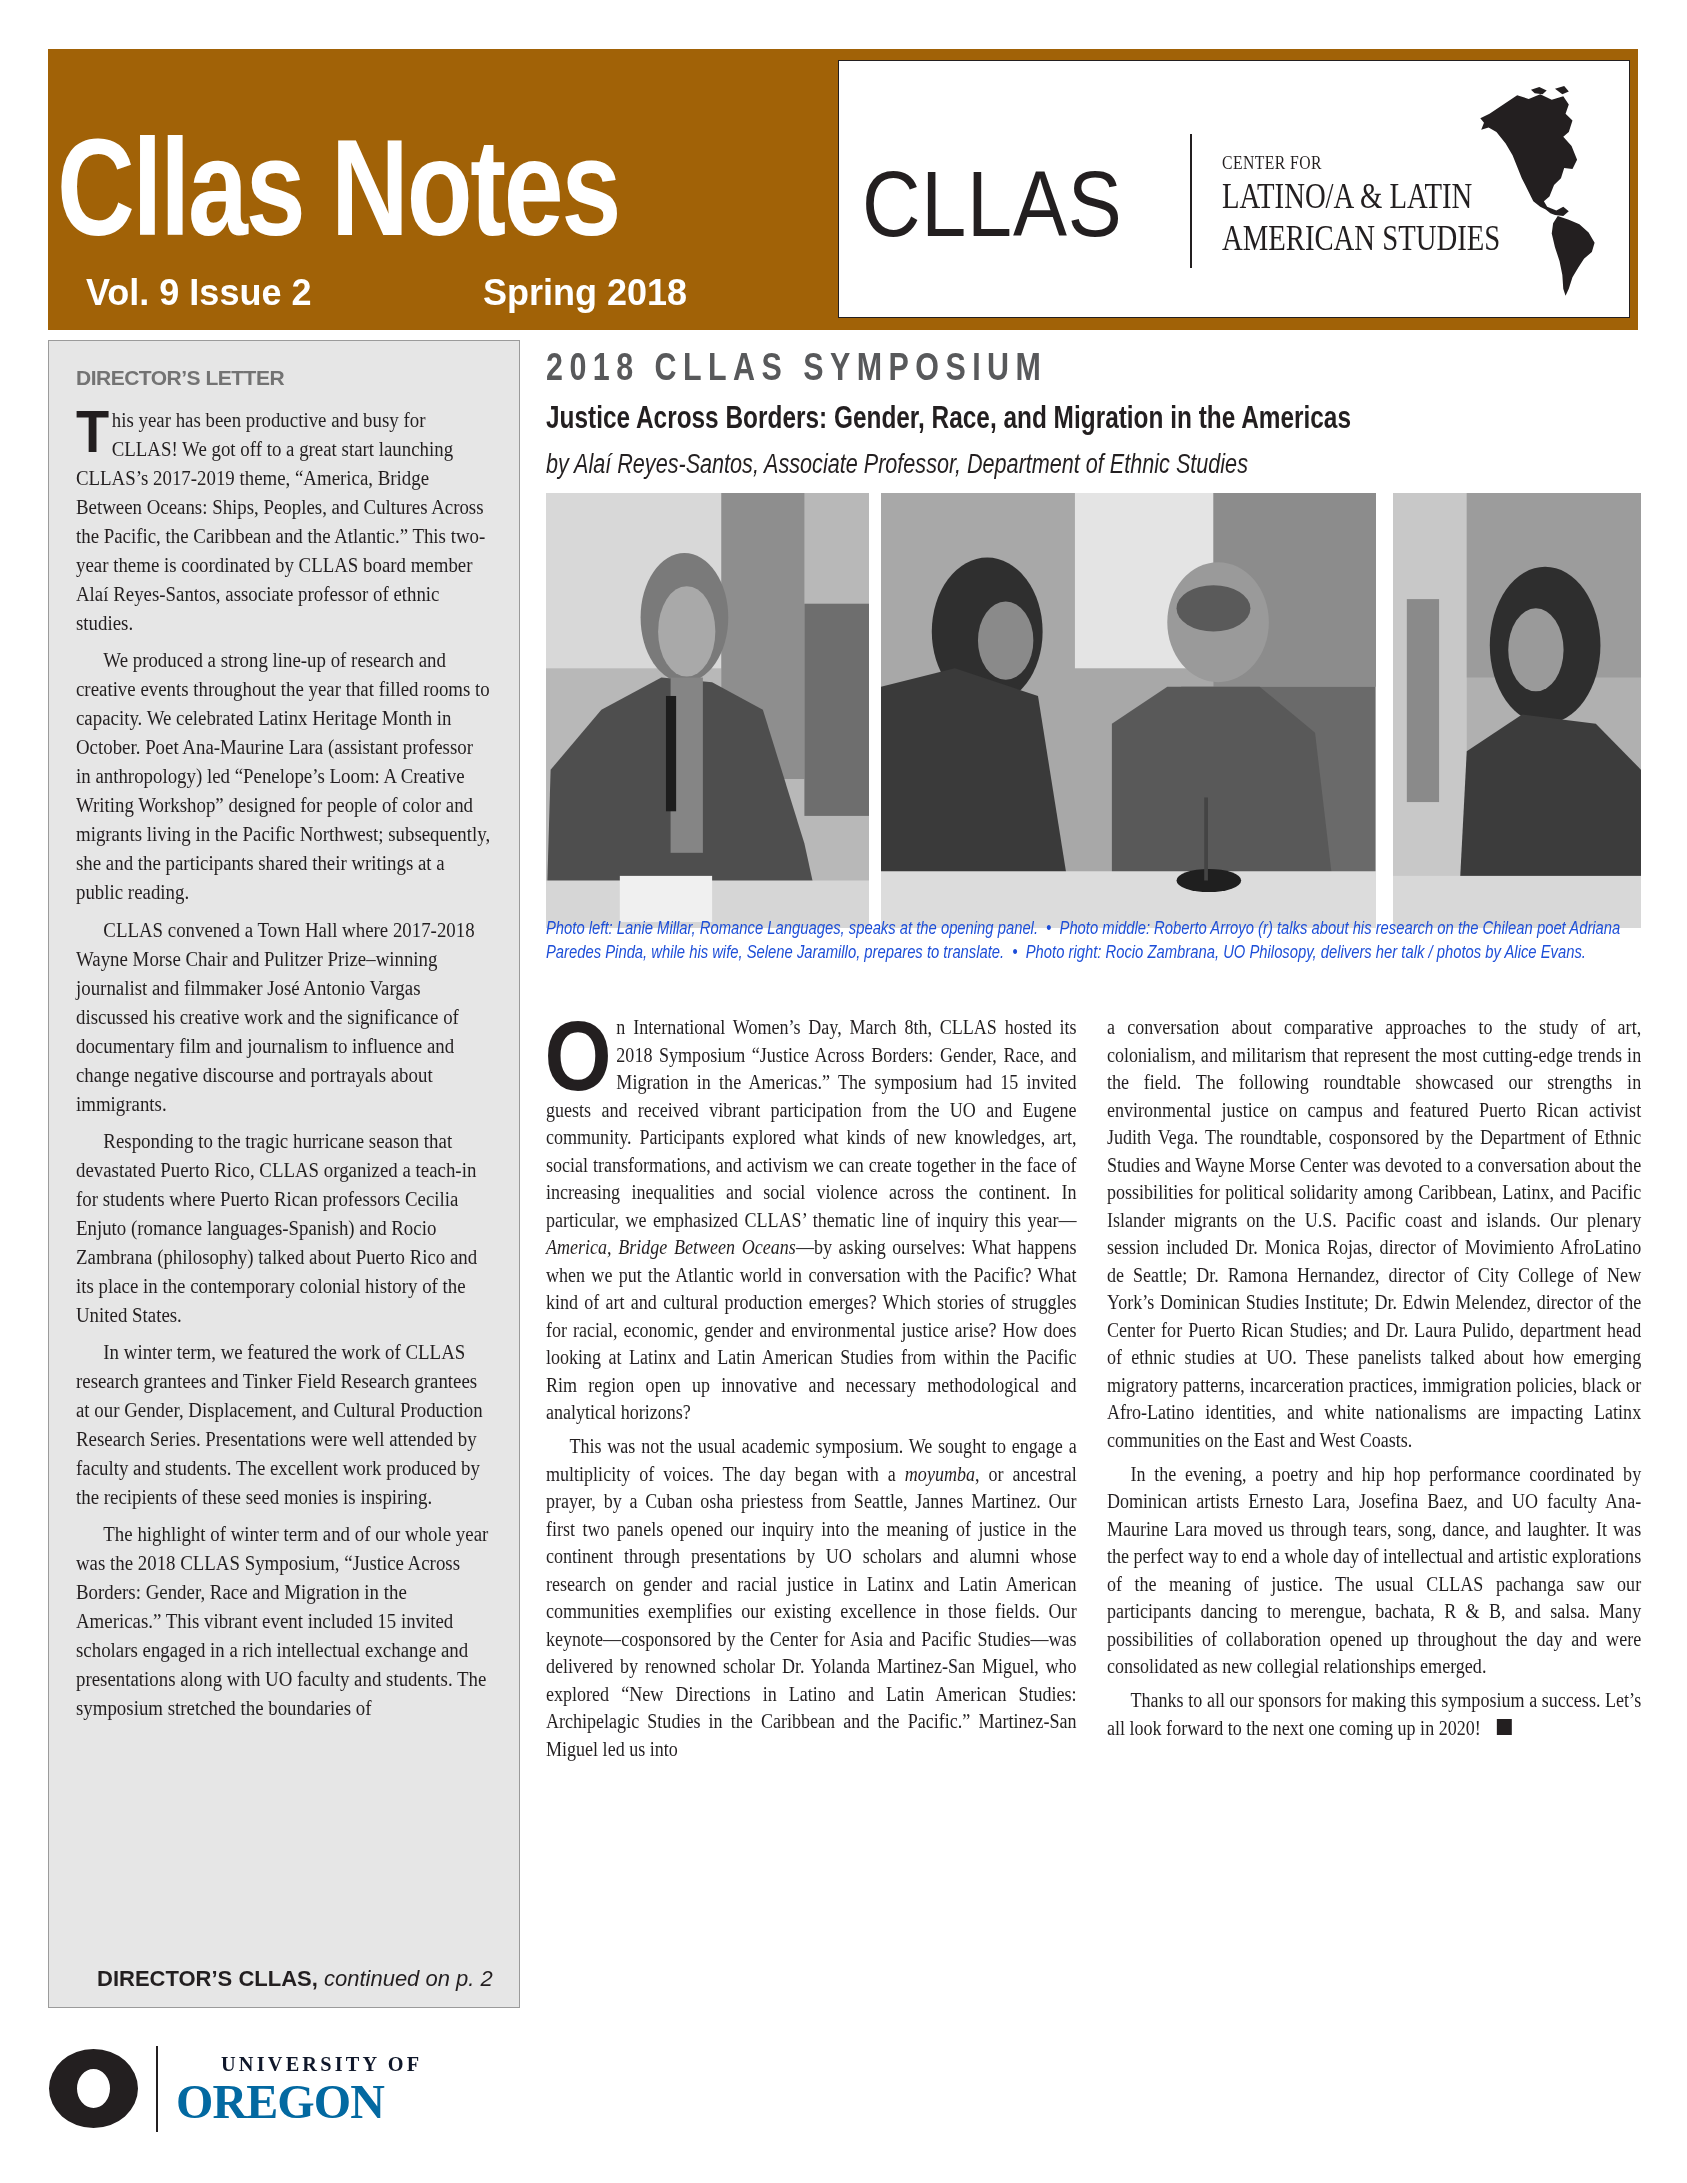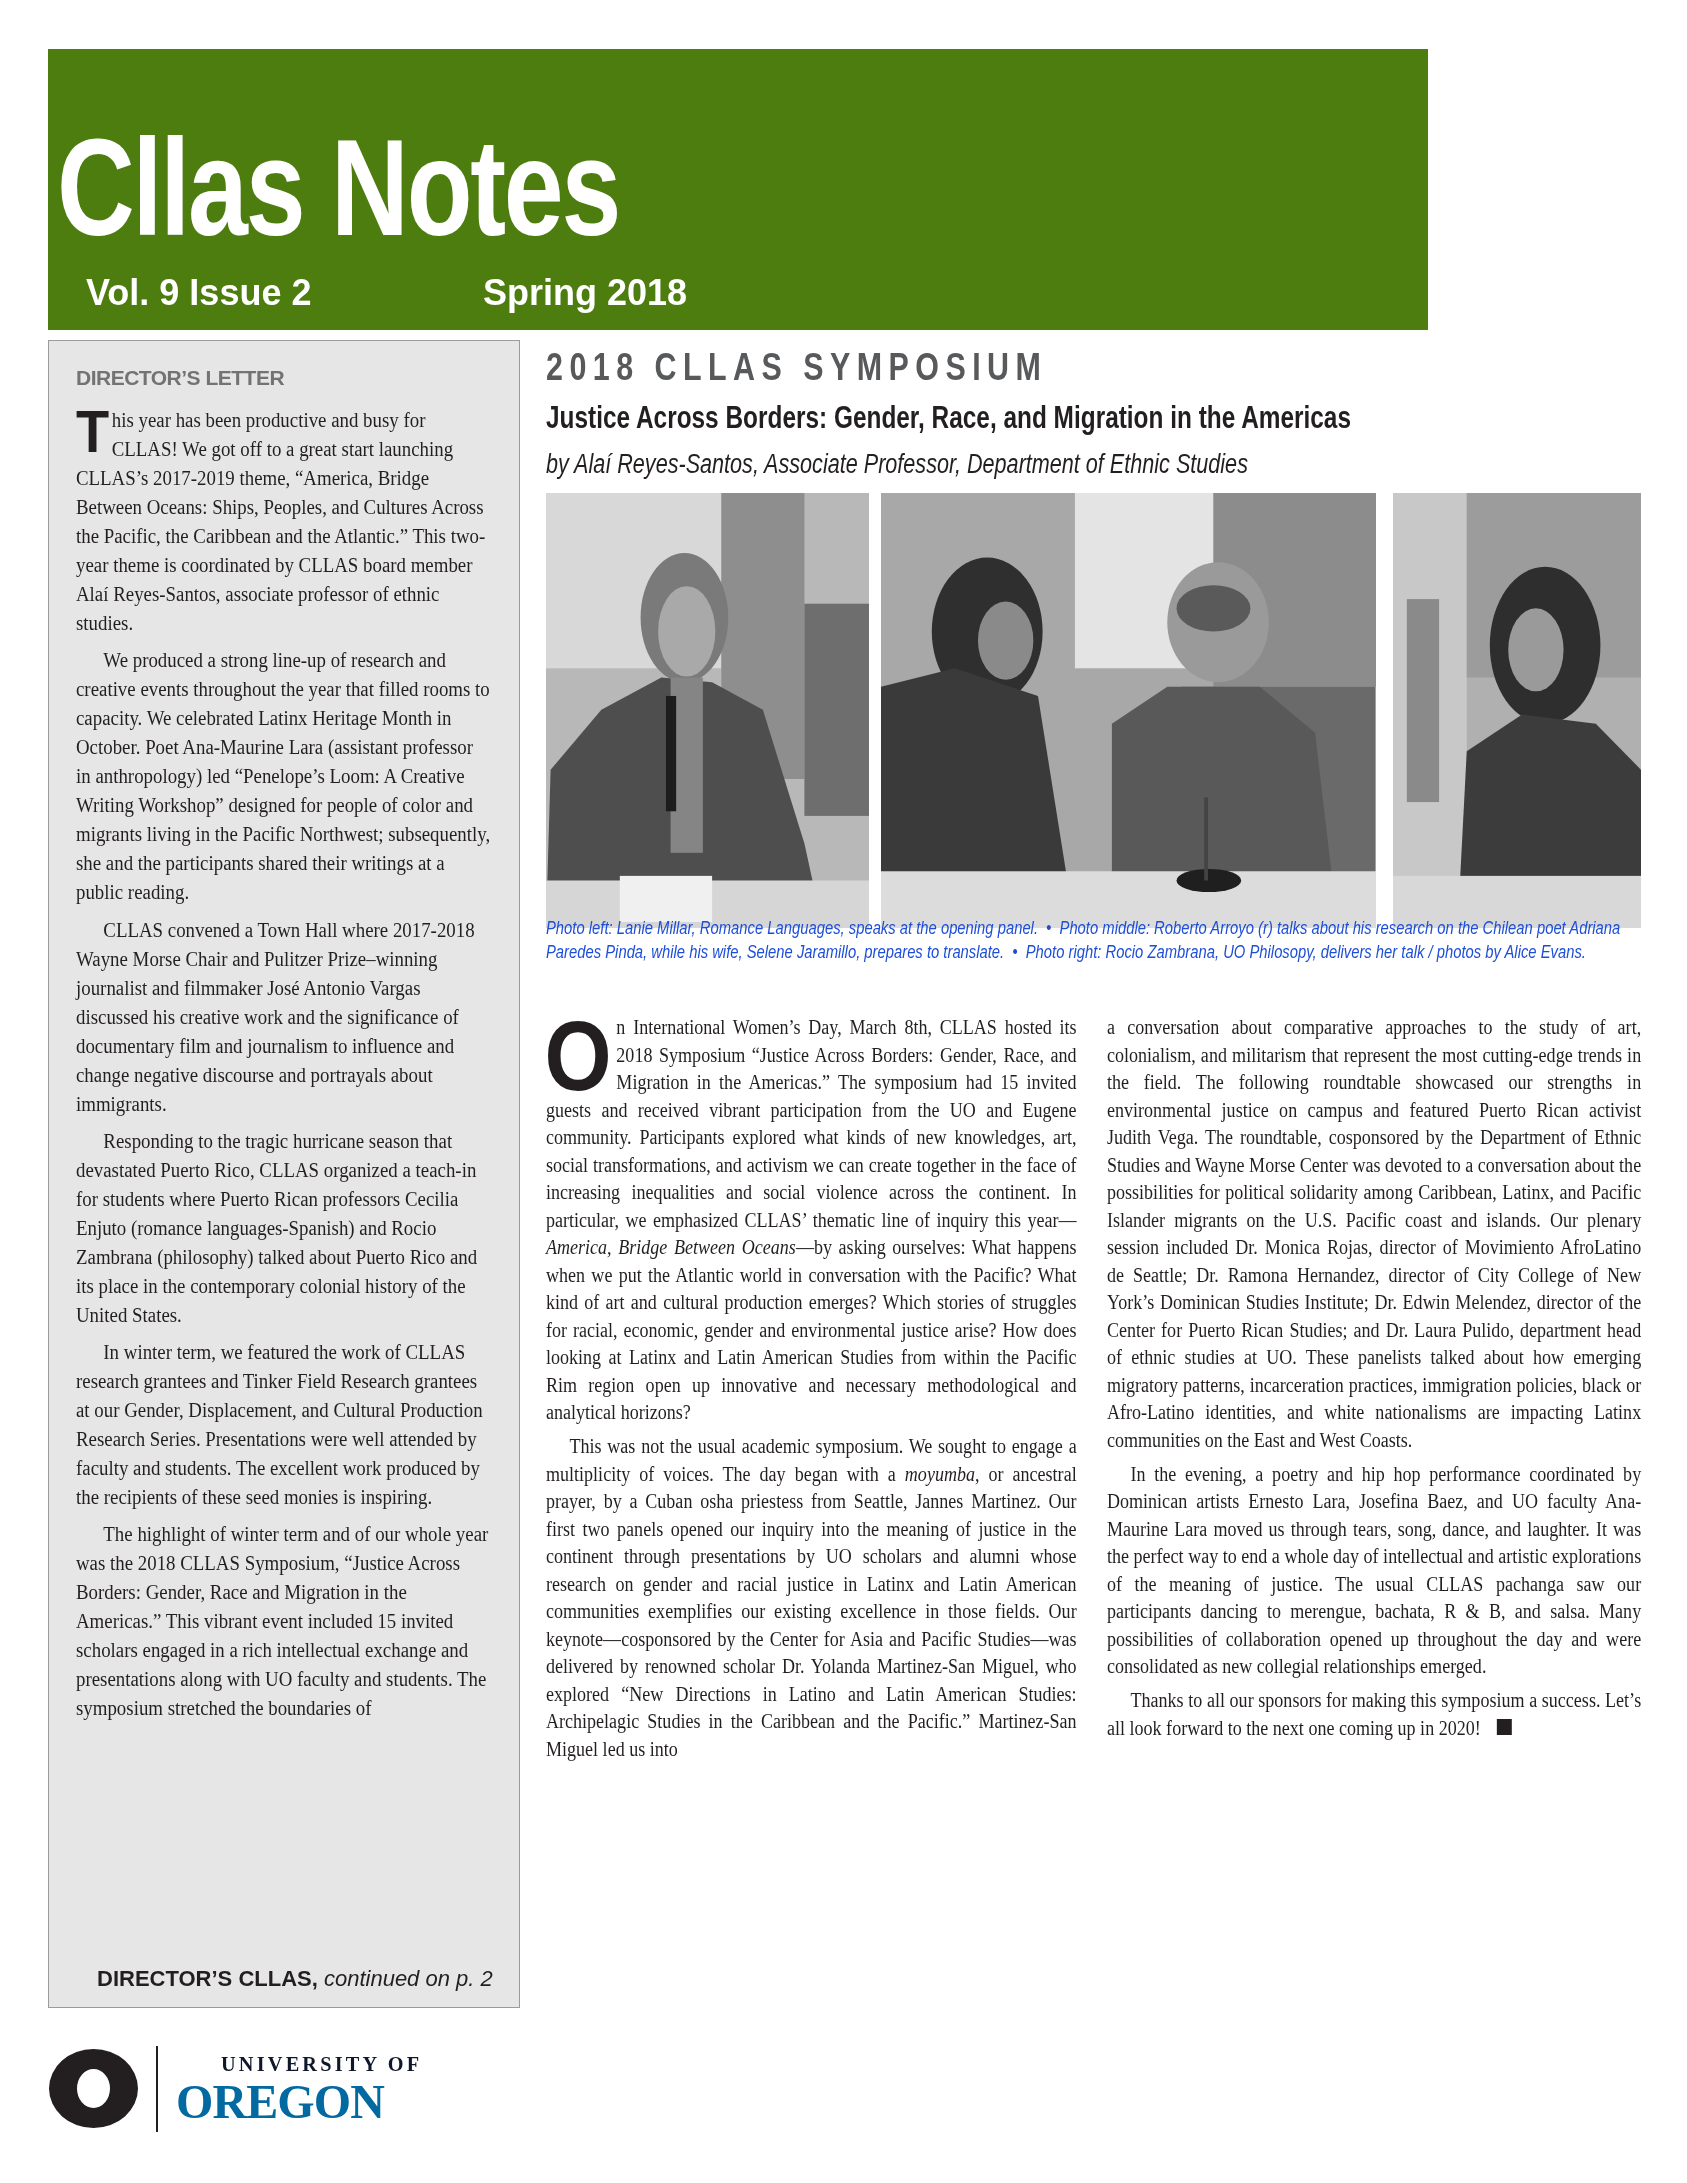--- a/index.html
+++ b/index.html
@@ -1,22 +1,22 @@
 <!DOCTYPE html>
 <html style="font-size:7.4px"><head>
 <meta charset="utf-8">
 <style>
   * { box-sizing: border-box; margin: 0; padding: 0; }
   html, body { width: 1687px; height: 2183px; background: #ffffff; overflow: hidden; }
   body { position: relative; font-family: "Liberation Serif", "DejaVu Serif", serif; color: #231f20; }
 
   
   .masthead {
-    position: absolute; left: 48px; top: 49px; width: 1380px; height: 281px;
-    background: #4d7c0f;
+    position: absolute; left: 48px; top: 49px; width: 1590px; height: 281px;
+    background: #a16207;
   }
   .mast-title {
     position: absolute; left: 9.2px; top: 69px;
     font-family: "Liberation Sans", "DejaVu Sans", sans-serif;
     font-weight: bold; color: #ffffff; font-size: 138px; line-height: 1;
     letter-spacing: -2.8px; transform: scaleX(0.78); transform-origin: left top;
     white-space: nowrap;
   }
   .mast-vol, .mast-season {
     position: absolute; top: 226px;
@@ -159,20 +159,33 @@
   .end-mark { display: inline-block; width: 16.6px; height: 16.6px; background: #231f20; margin-left: 18.5px; vertical-align: -0.9px; }
 </style>
 </head>
 <body>
 
 <header class="masthead">
   <div class="mast-title">Cllas Notes</div>
   <div class="mast-vol">Vol. 9 Issue 2</div>
   <div class="mast-season">Spring 2018</div>
 
+  <div class="logo-box">
+    <div class="logo-cllas">CLLAS</div>
+    <div class="logo-divider"></div>
+    <div class="logo-center-for">CENTER FOR</div>
+    <div class="logo-line l1">LATINO/A &amp; LATIN</div>
+    <div class="logo-line l2">AMERICAN STUDIES</div>
+    <svg class="logo-map" viewBox="0 0 360 460">
+      <path fill="#231f20" d="M120 40 L150 20 L175 28 L200 18 L225 30 L250 22 L262 40 L255 60 L270 75 L262 100 L250 110 L268 130 L280 160 L270 180 L252 178 L245 200 L230 215 L220 240 L208 250 L215 262 L235 270 L250 262 L262 272 L250 282 L232 280 L222 276 L212 268 L200 262 L185 250 L175 230 L160 200 L150 175 L140 150 L125 125 L105 100 L88 90 L72 95 L78 80 L70 70 L90 60 Z"></path>
+      <path fill="#231f20" d="M238 282 L262 290 L285 300 L305 318 L318 340 L312 360 L295 375 L282 395 L270 415 L262 440 L255 455 L250 440 L248 410 L242 380 L232 350 L225 320 L228 298 Z"></path>
+      <path fill="#231f20" d="M180 8 L198 2 L214 10 L205 18 L188 16 Z"></path>
+      <path fill="#231f20" d="M232 6 L252 0 L262 12 L248 18 Z"></path>
+    </svg>
+  </div>
 </header>
 
 <aside class="sidebar">
   <div class="side-heading">DIRECTOR’S LETTER</div>
   <div class="side-body">
     <p class="first"><span class="dropcap-t">T</span><span>his year has been productive and busy for CLLAS! We got off to a great start launching CLLAS’s 2017-2019 theme, “America, Bridge Between Oceans: Ships, Peoples, and Cultures Across the Pacific, the Caribbean and the Atlantic.” This two-year theme is coordinated by CLLAS board member Alaí Reyes-Santos, associate professor of ethnic studies.</span></p>
     <p>We produced a strong line-up of research and creative events throughout the year that filled rooms to capacity. We celebrated Latinx Heritage Month in October. Poet Ana-Maurine Lara (assistant professor in anthropology) led “Penelope’s Loom: A Creative Writing Workshop” designed for people of color and migrants living in the Pacific Northwest; subsequently, she and the participants shared their writings at a public reading.</p>
     <p>CLLAS convened a Town Hall where 2017-2018 Wayne Morse Chair and Pulitzer Prize–winning journalist and filmmaker José Antonio Vargas discussed his creative work and the significance of documentary film and journalism to influence and change negative discourse and portrayals about immigrants.</p>
     <p>Responding to the tragic hurricane season that devastated Puerto Rico, CLLAS organized a teach-in for students where Puerto Rican professors Cecilia Enjuto (romance languages-Spanish) and Rocio Zambrana (philosophy) talked about Puerto Rico and its place in the contemporary colonial history of the United States.</p>
     <p>In winter term, we featured the work of CLLAS research grantees and Tinker Field Research grantees at our Gender, Displacement, and Cultural Production Research Series. Presentations were well attended by faculty and students. The excellent work produced by the recipients of these seed monies is inspiring.</p>

